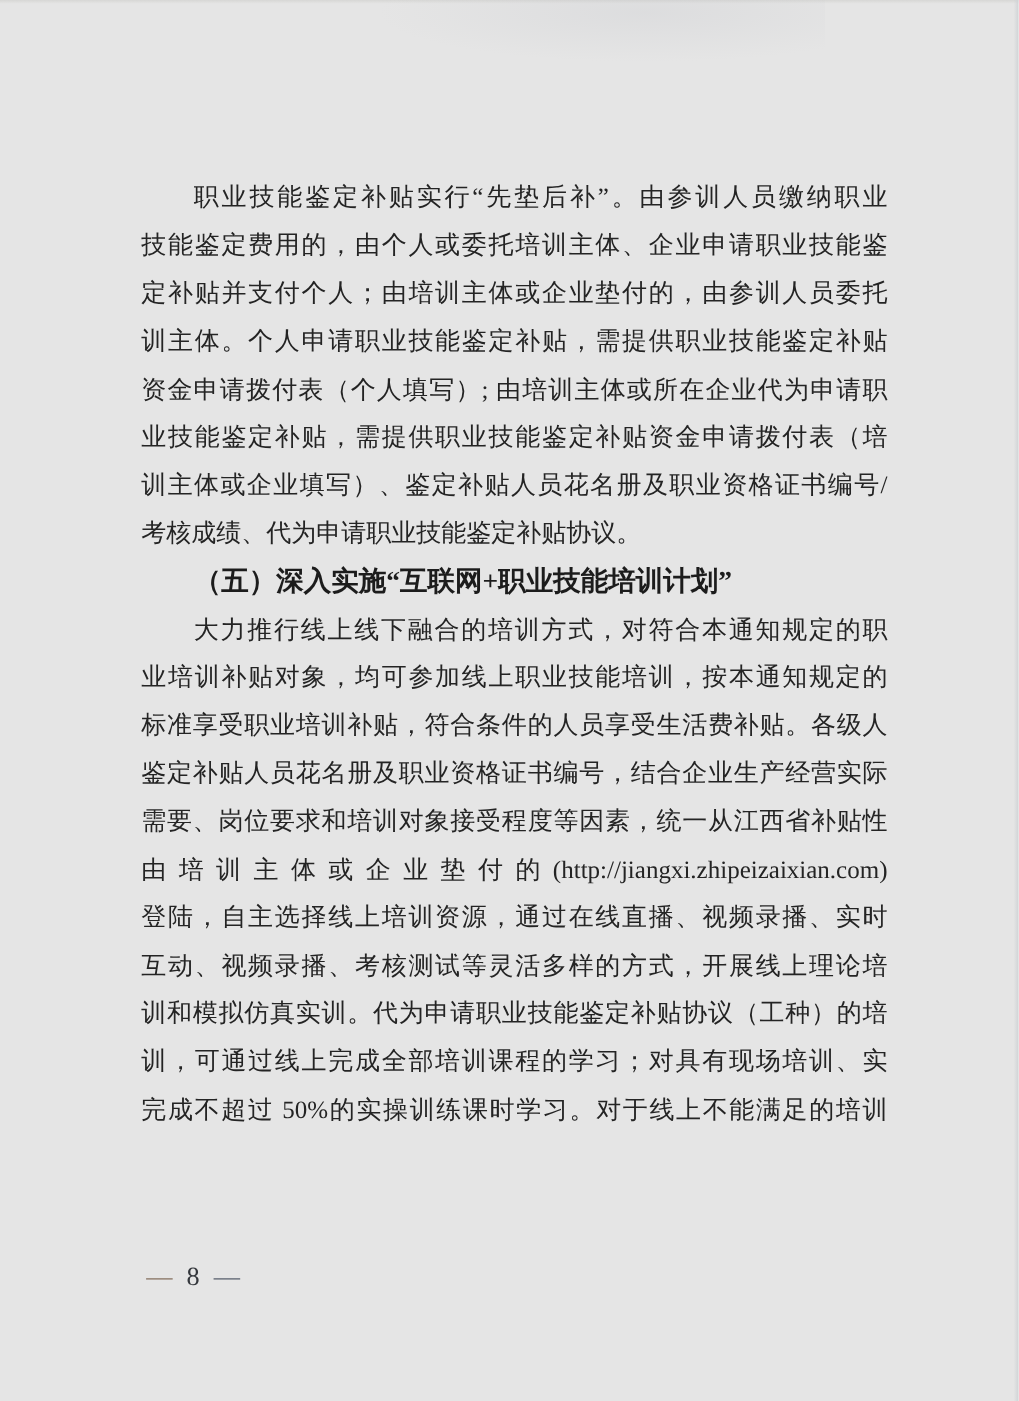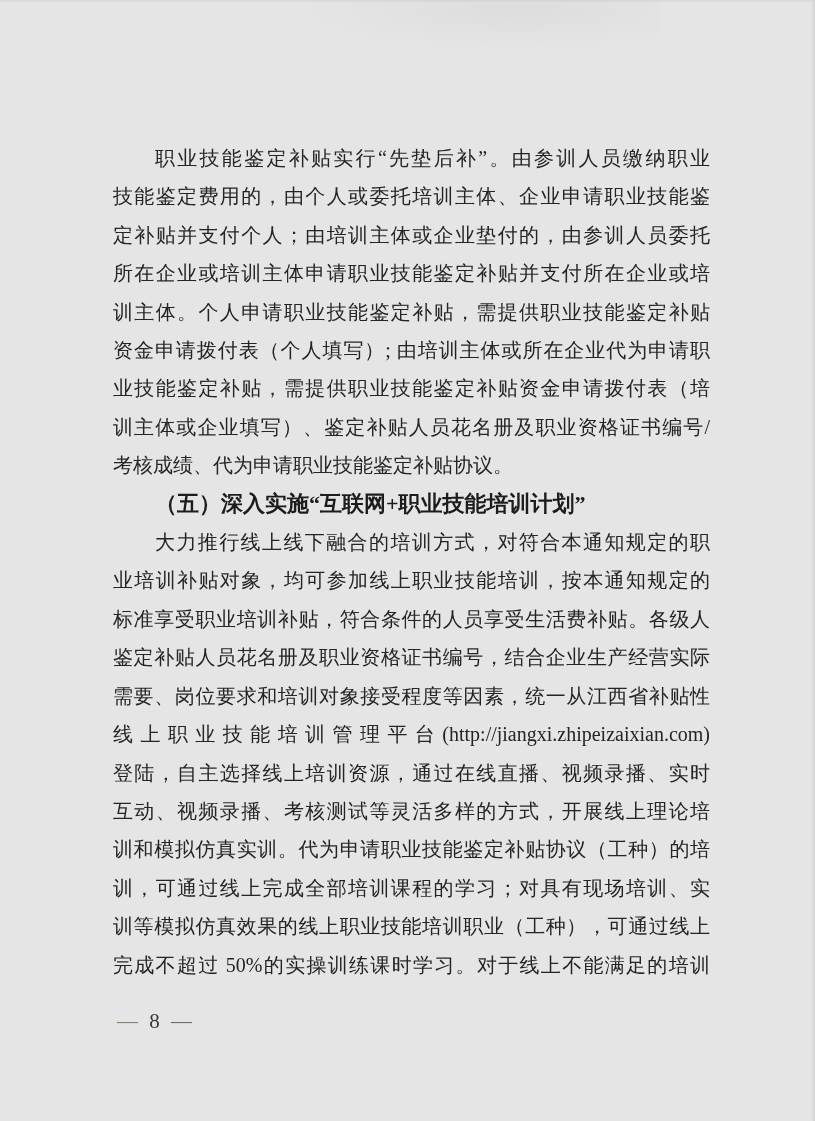--- a/index.html
+++ b/index.html
@@ -79,40 +79,38 @@
 
 <div class="page">
   <div class="scan-top-edge"></div>
   <div class="scan-right-edge"></div>
   <div class="scan-smudge"></div>
 
   <div class="content">
     <div class="ln indent">职业技能鉴定补贴实行“先垫后补”。由参训人员缴纳职业</div>
     <div class="ln">技能鉴定费用的，由个人或委托培训主体、企业申请职业技能鉴</div>
     <div class="ln">定补贴并支付个人；由培训主体或企业垫付的，由参训人员委托</div>
-    <div class="ln">所在企业或培训主体申请职业技能鉴定补贴并支付所在企业或培</div>
     <div class="ln">训主体。个人申请职业技能鉴定补贴，需提供职业技能鉴定补贴</div>
     <div class="ln">资金申请拨付表（个人填写）; 由培训主体或所在企业代为申请职</div>
     <div class="ln">业技能鉴定补贴，需提供职业技能鉴定补贴资金申请拨付表（培</div>
     <div class="ln">训主体或企业填写）、鉴定补贴人员花名册及职业资格证书编号/</div>
     <div class="ln endline">考核成绩、代为申请职业技能鉴定补贴协议。</div>
 
     <div class="ln indent heading">（五）深入实施“互联网+职业技能培训计划”</div>
 
     <div class="ln indent">大力推行线上线下融合的培训方式，对符合本通知规定的职</div>
     <div class="ln">业培训补贴对象，均可参加线上职业技能培训，按本通知规定的</div>
     <div class="ln">标准享受职业培训补贴，符合条件的人员享受生活费补贴。各级人</div>
     <div class="ln">鉴定补贴人员花名册及职业资格证书编号，结合企业生产经营实际</div>
     <div class="ln">需要、岗位要求和培训对象接受程度等因素，统一从江西省补贴性</div>
-    <div class="ln">线上职业技能培训管理平台(http://jiangxi.zhipeizaixian.com)</div>
+    <div class="ln">由培训主体或企业垫付的(http://jiangxi.zhipeizaixian.com)</div>
     <div class="ln">登陆，自主选择线上培训资源，通过在线直播、视频录播、实时</div>
     <div class="ln">互动、视频录播、考核测试等灵活多样的方式，开展线上理论培</div>
     <div class="ln">训和模拟仿真实训。代为申请职业技能鉴定补贴协议（工种）的培</div>
     <div class="ln">训，可通过线上完成全部培训课程的学习；对具有现场培训、实</div>
-    <div class="ln">训等模拟仿真效果的线上职业技能培训职业（工种），可通过线上</div>
     <div class="ln">完成不超过 50%的实操训练课时学习。对于线上不能满足的培训</div>
   </div>
 
   <div class="footer">
     <span class="dash-left">—</span>
     <span class="num">8</span>
     <span class="dash-right">—</span>
   </div>
 </div>
 

